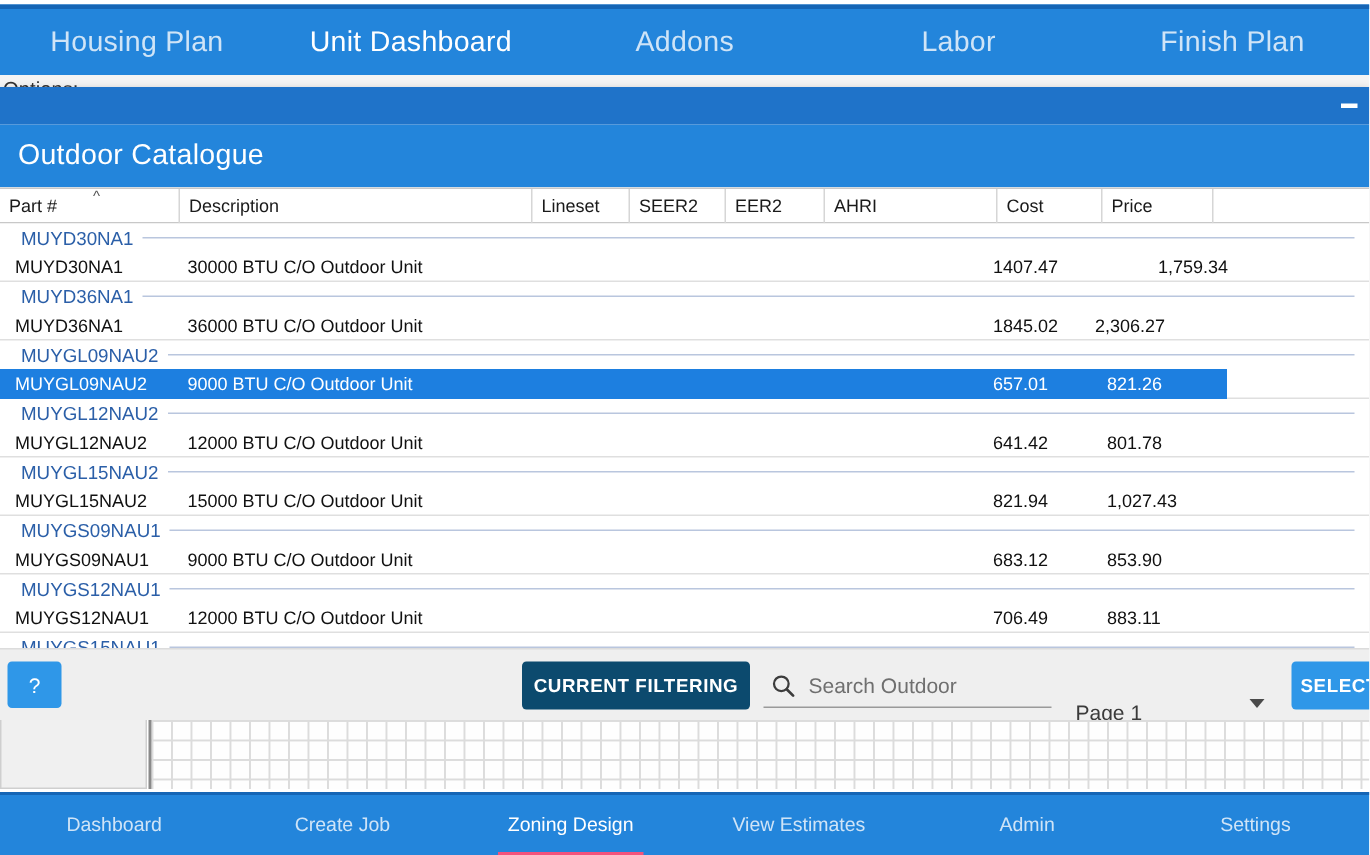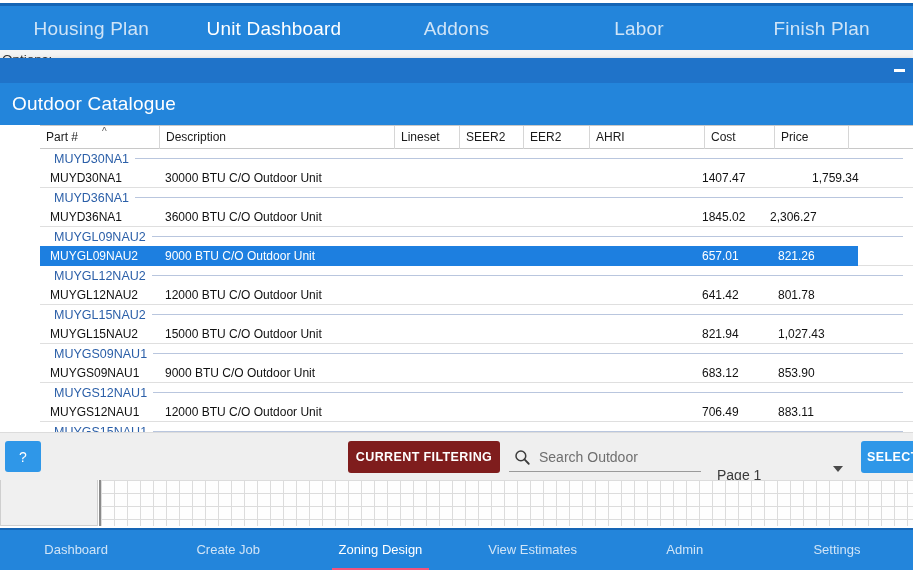--- a/index.html
+++ b/index.html
@@ -59,21 +59,21 @@
   .dialog-header {
     height: 42px; background: #2385db;
     display: flex; align-items: center;
     padding-left: 12px;
   }
   .dialog-header h1 {
     font-size: 19px; font-weight: normal; color: #fff; letter-spacing: .2px;
   }
 
   
-  .grid-wrap { position: relative; background: #fff; padding-left: 40px; }
+  .grid-wrap { position: relative; background: #fff; }
   .grid-head {
     position: relative; height: 24px;
     border-top: 1px solid #c8c8c8; border-bottom: 1px solid #c8c8c8;
     background: #ffffff;
   }
   .grid-head .hcell {
     position: absolute; top: 0; height: 23px; line-height: 23px;
     font-size: 12px; color: #1a1a1a;
     padding-left: 6px;
     border-right: 1px solid #d6d6d6;
@@ -120,21 +120,21 @@
     border-top: 1px solid #dcdcdc;
   }
   .help-btn {
     position: absolute; left: 5px; top: 8px; width: 36px; height: 31px;
     background: #2f97e8; border: none; border-radius: 3px;
     color: #fff; font-size: 14px; cursor: pointer;
     font-family: "Liberation Sans", sans-serif;
   }
   .filter-btn {
     position: absolute; left: 348px; top: 8px; width: 152px; height: 32px;
-    background: #7f1d1d; border: none; border-radius: 3px;
+    background: #0c4a6e; border: none; border-radius: 3px;
     color: #fff; font-size: 12.5px; font-weight: bold; letter-spacing: .4px;
     cursor: pointer; font-family: "Liberation Sans", sans-serif;
   }
   .search-box {
     position: absolute; left: 509px; top: 10px; width: 192px; height: 29px;
     border-bottom: 1px solid #9a9a9a;
     display: flex; align-items: center;
   }
   .search-icon { width: 18px; height: 18px; margin-left: 4px; flex: 0 0 auto; }
   .search-input {

